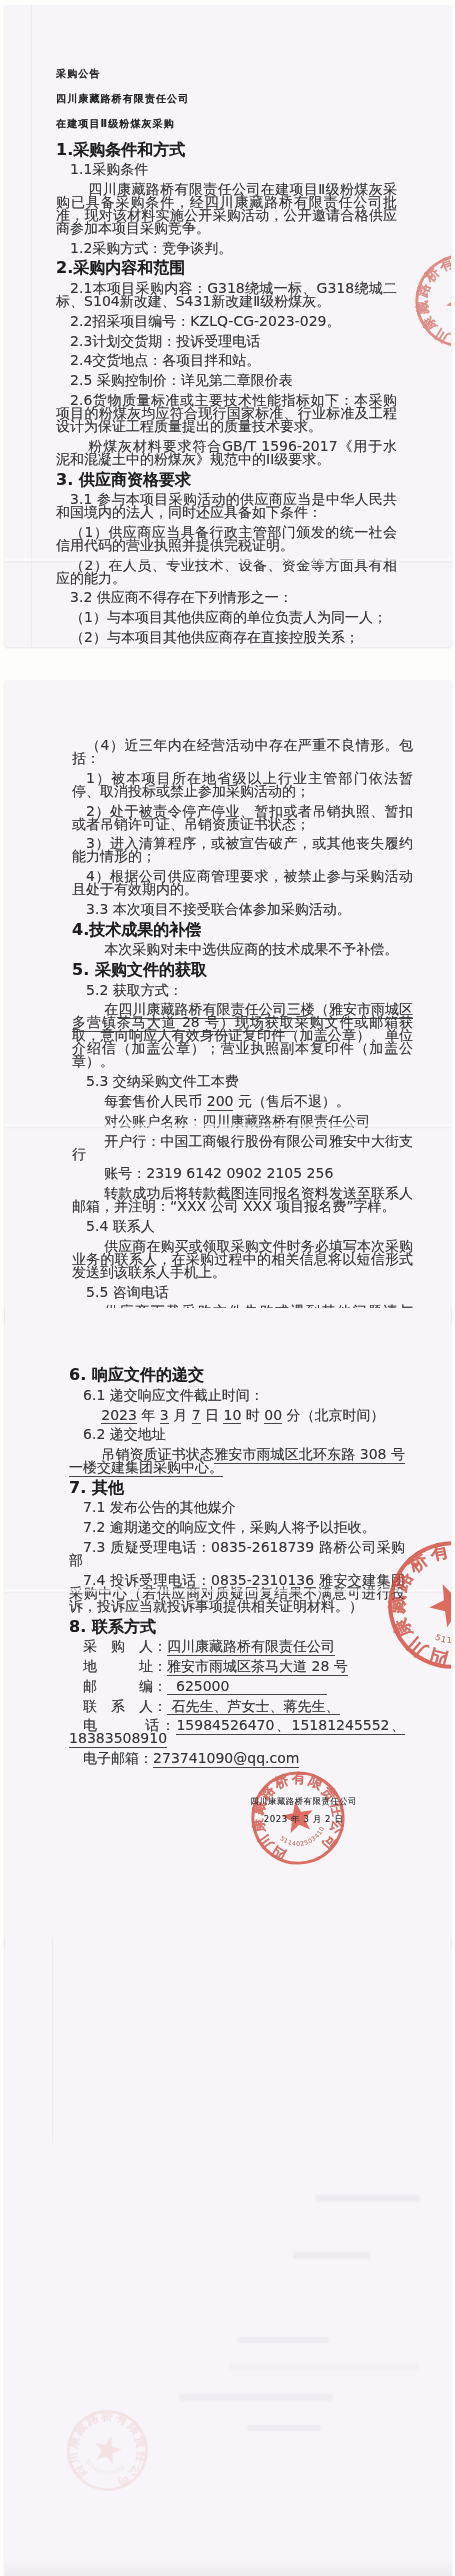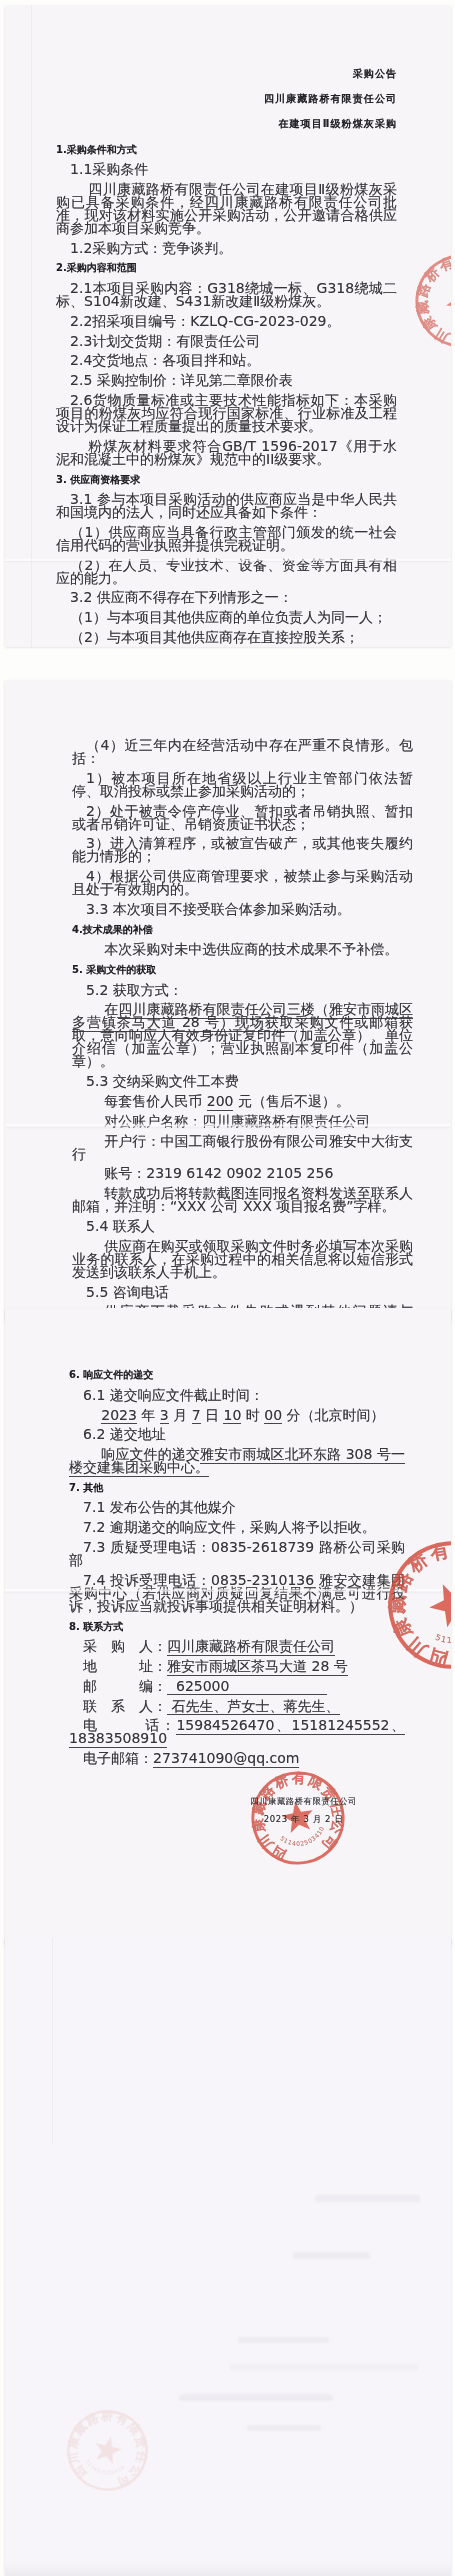--- a/index.html
+++ b/index.html
@@ -9,23 +9,23 @@
         box-shadow:0 1.1px 2.3px rgba(80,75,90,.18);overflow:hidden;
         text-shadow:0 0 0.3px rgba(40,40,45,.45);}
   #page1{top:4.6px;height:642px;}
   #page2{top:680px;height:642px;}
   #page3{top:1308px;height:638px;}
   #page4{top:1938px;height:638px;background:#f7f5f9;}
   .content{position:relative;}
   #page1 .content{padding:63px 54px 0 51px;}
   #page2 .content{padding:59px 38px 0 67px;}
   #page3 .content{padding:58px 46px 0 64px;}
-  .b-title{text-align:right;font-weight:bold;font-size:10px;line-height:12.5px;
+  .b-title{text-align:left;font-weight:bold;font-size:10px;line-height:12.5px;
            letter-spacing:1.1px;margin:0 0 12.5px;color:#232327;}
-  .b-h1{font-weight:bold;font-size:10px;line-height:13.7px;margin:2.3px 0 6.8px;color:#1e1e22;}
+  .b-h1{font-weight:bold;font-size:16px;line-height:13.7px;margin:2.3px 0 6.8px;color:#1e1e22;}
   .b-p,.b-pi{font-size:14px;line-height:13px;margin:0 0 6.8px;text-align:justify;color:#35353a;}
   .b-p{text-indent:2.3em;}
   .b-pi{text-indent:1em;}
   .u{border-bottom:0.6px solid #45454c;padding-bottom:0.6px;white-space:pre-wrap;}
   .seal{position:absolute;pointer-events:none;}
   .seal svg{display:block;}
   .sig{position:absolute;left:236px;top:487px;width:125px;text-align:center;color:#2d2d31;}
   .sig .sig-company{font-size:8.3px;letter-spacing:0.6px;line-height:12.5px;}
   .sig .sig-date{font-size:8.5px;line-height:12.5px;margin-top:5.1px;letter-spacing:0.6px;}
   .fold{position:absolute;left:0;width:100%;height:5.7px;pointer-events:none;
@@ -46,21 +46,21 @@
         <div class="b-title"><span>采购公告</span></div>
         <div class="b-title"><span>四川康藏路桥有限责任公司</span></div>
         <div class="b-title"><span>在建项目Ⅱ级粉煤灰采购</span></div>
         <div class="b-h1"><span>1.采购条件和方式</span></div>
         <div class="b-pi"><span>1.1采购条件</span></div>
         <div class="b-p"><span>四川康藏路桥有限责任公司在建项目Ⅱ级粉煤灰采购已具备采购条件，经四川康藏路桥有限责任公司批准，现对该材料实施公开采购活动，公开邀请合格供应商参加本项目采购竞争。</span></div>
         <div class="b-pi"><span>1.2采购方式：竞争谈判。</span></div>
         <div class="b-h1"><span>2.采购内容和范围</span></div>
         <div class="b-pi"><span>2.1本项目采购内容：G318绕城一标、G318绕城二标、S104新改建、S431新改建Ⅱ级粉煤灰。</span></div>
         <div class="b-pi"><span>2.2招采项目编号：KZLQ-CG-2023-029。</span></div>
-        <div class="b-pi"><span>2.3计划交货期：有限责任公司</span></div>
+        <div class="b-pi"><span>2.3计划交货期：投诉受理电话</span></div>
         <div class="b-pi"><span>2.4交货地点：各项目拌和站。</span></div>
         <div class="b-pi"><span>2.5 采购控制价：详见第二章限价表</span></div>
         <div class="b-pi"><span>2.6货物质量标准或主要技术性能指标如下：本采购项目的粉煤灰均应符合现行国家标准、行业标准及工程设计为保证工程质量提出的质量技术要求。</span></div>
         <div class="b-p"><span>粉煤灰材料要求符合GB/T 1596-2017《用于水泥和混凝土中的粉煤灰》规范中的II级要求。</span></div>
         <div class="b-h1"><span>3. 供应商资格要求</span></div>
         <div class="b-pi"><span>3.1 参与本项目采购活动的供应商应当是中华人民共和国境内的法人，同时还应具备如下条件：</span></div>
         <div class="b-pi"><span>（1）供应商应当具备行政主管部门颁发的统一社会信用代码的营业执照并提供完税证明。</span></div>
         <div class="b-pi"><span>（2）在人员、专业技术、设备、资金等方面具有相应的能力。</span></div>
         <div class="b-pi"><span>3.2 供应商不得存在下列情形之一：</span></div>
         <div class="b-pi"><span>（1）与本项目其他供应商的单位负责人为同一人；</span></div>
@@ -109,21 +109,21 @@
       </div>
     <div class="fold" style="top:443px;"></div>
   </div>
 
   <div class="page" id="page3">
     <div class="content">
         <div class="b-h1"><span>6. 响应文件的递交</span></div>
         <div class="b-pi"><span>6.1 递交响应文件截止时间：</span></div>
         <div class="b-p"><span class="u">2023</span><span> 年 </span><span class="u">3</span><span> 月 </span><span class="u">7</span><span> 日 </span><span class="u">10</span><span> 时 </span><span class="u">00</span><span> 分（北京时间）</span></div>
         <div class="b-pi"><span>6.2 递交地址</span></div>
-        <div class="b-p"><span>响应文件的递交</span><span class="u">雅安市雨城区北环东路 308 号一楼交建集团采购中心。</span></div>
+        <div class="b-p"><span>吊销资质证书状态</span><span class="u">雅安市雨城区北环东路 308 号一楼交建集团采购中心。</span></div>
         <div class="b-h1"><span>7. 其他</span></div>
         <div class="b-pi"><span>7.1 发布公告的其他媒介</span></div>
         <div class="b-pi"><span>7.2 逾期递交的响应文件，采购人将予以拒收。</span></div>
         <div class="b-pi"><span>7.3 质疑受理电话：0835-2618739 路桥公司采购部</span></div>
         <div class="b-pi"><span>7.4 投诉受理电话：0835-2310136 雅安交建集团采购中心（若供应商对质疑回复结果不满意可进行投诉，投诉应当就投诉事项提供相关证明材料。）</span></div>
         <div class="b-h1"><span>8. 联系方式</span></div>
         <div class="b-pi"><span>采　购　人：</span><span class="u">四川康藏路桥有限责任公司</span></div>
         <div class="b-pi"><span>地　　　址：</span><span class="u">雅安市雨城区茶马大道 28 号</span></div>
         <div class="b-pi"><span>邮　　　编：</span><span class="u">  625000                      </span></div>
         <div class="b-pi"><span>联　系　人：</span><span class="u"> 石先生、芦女士、蒋先生、</span></div>

